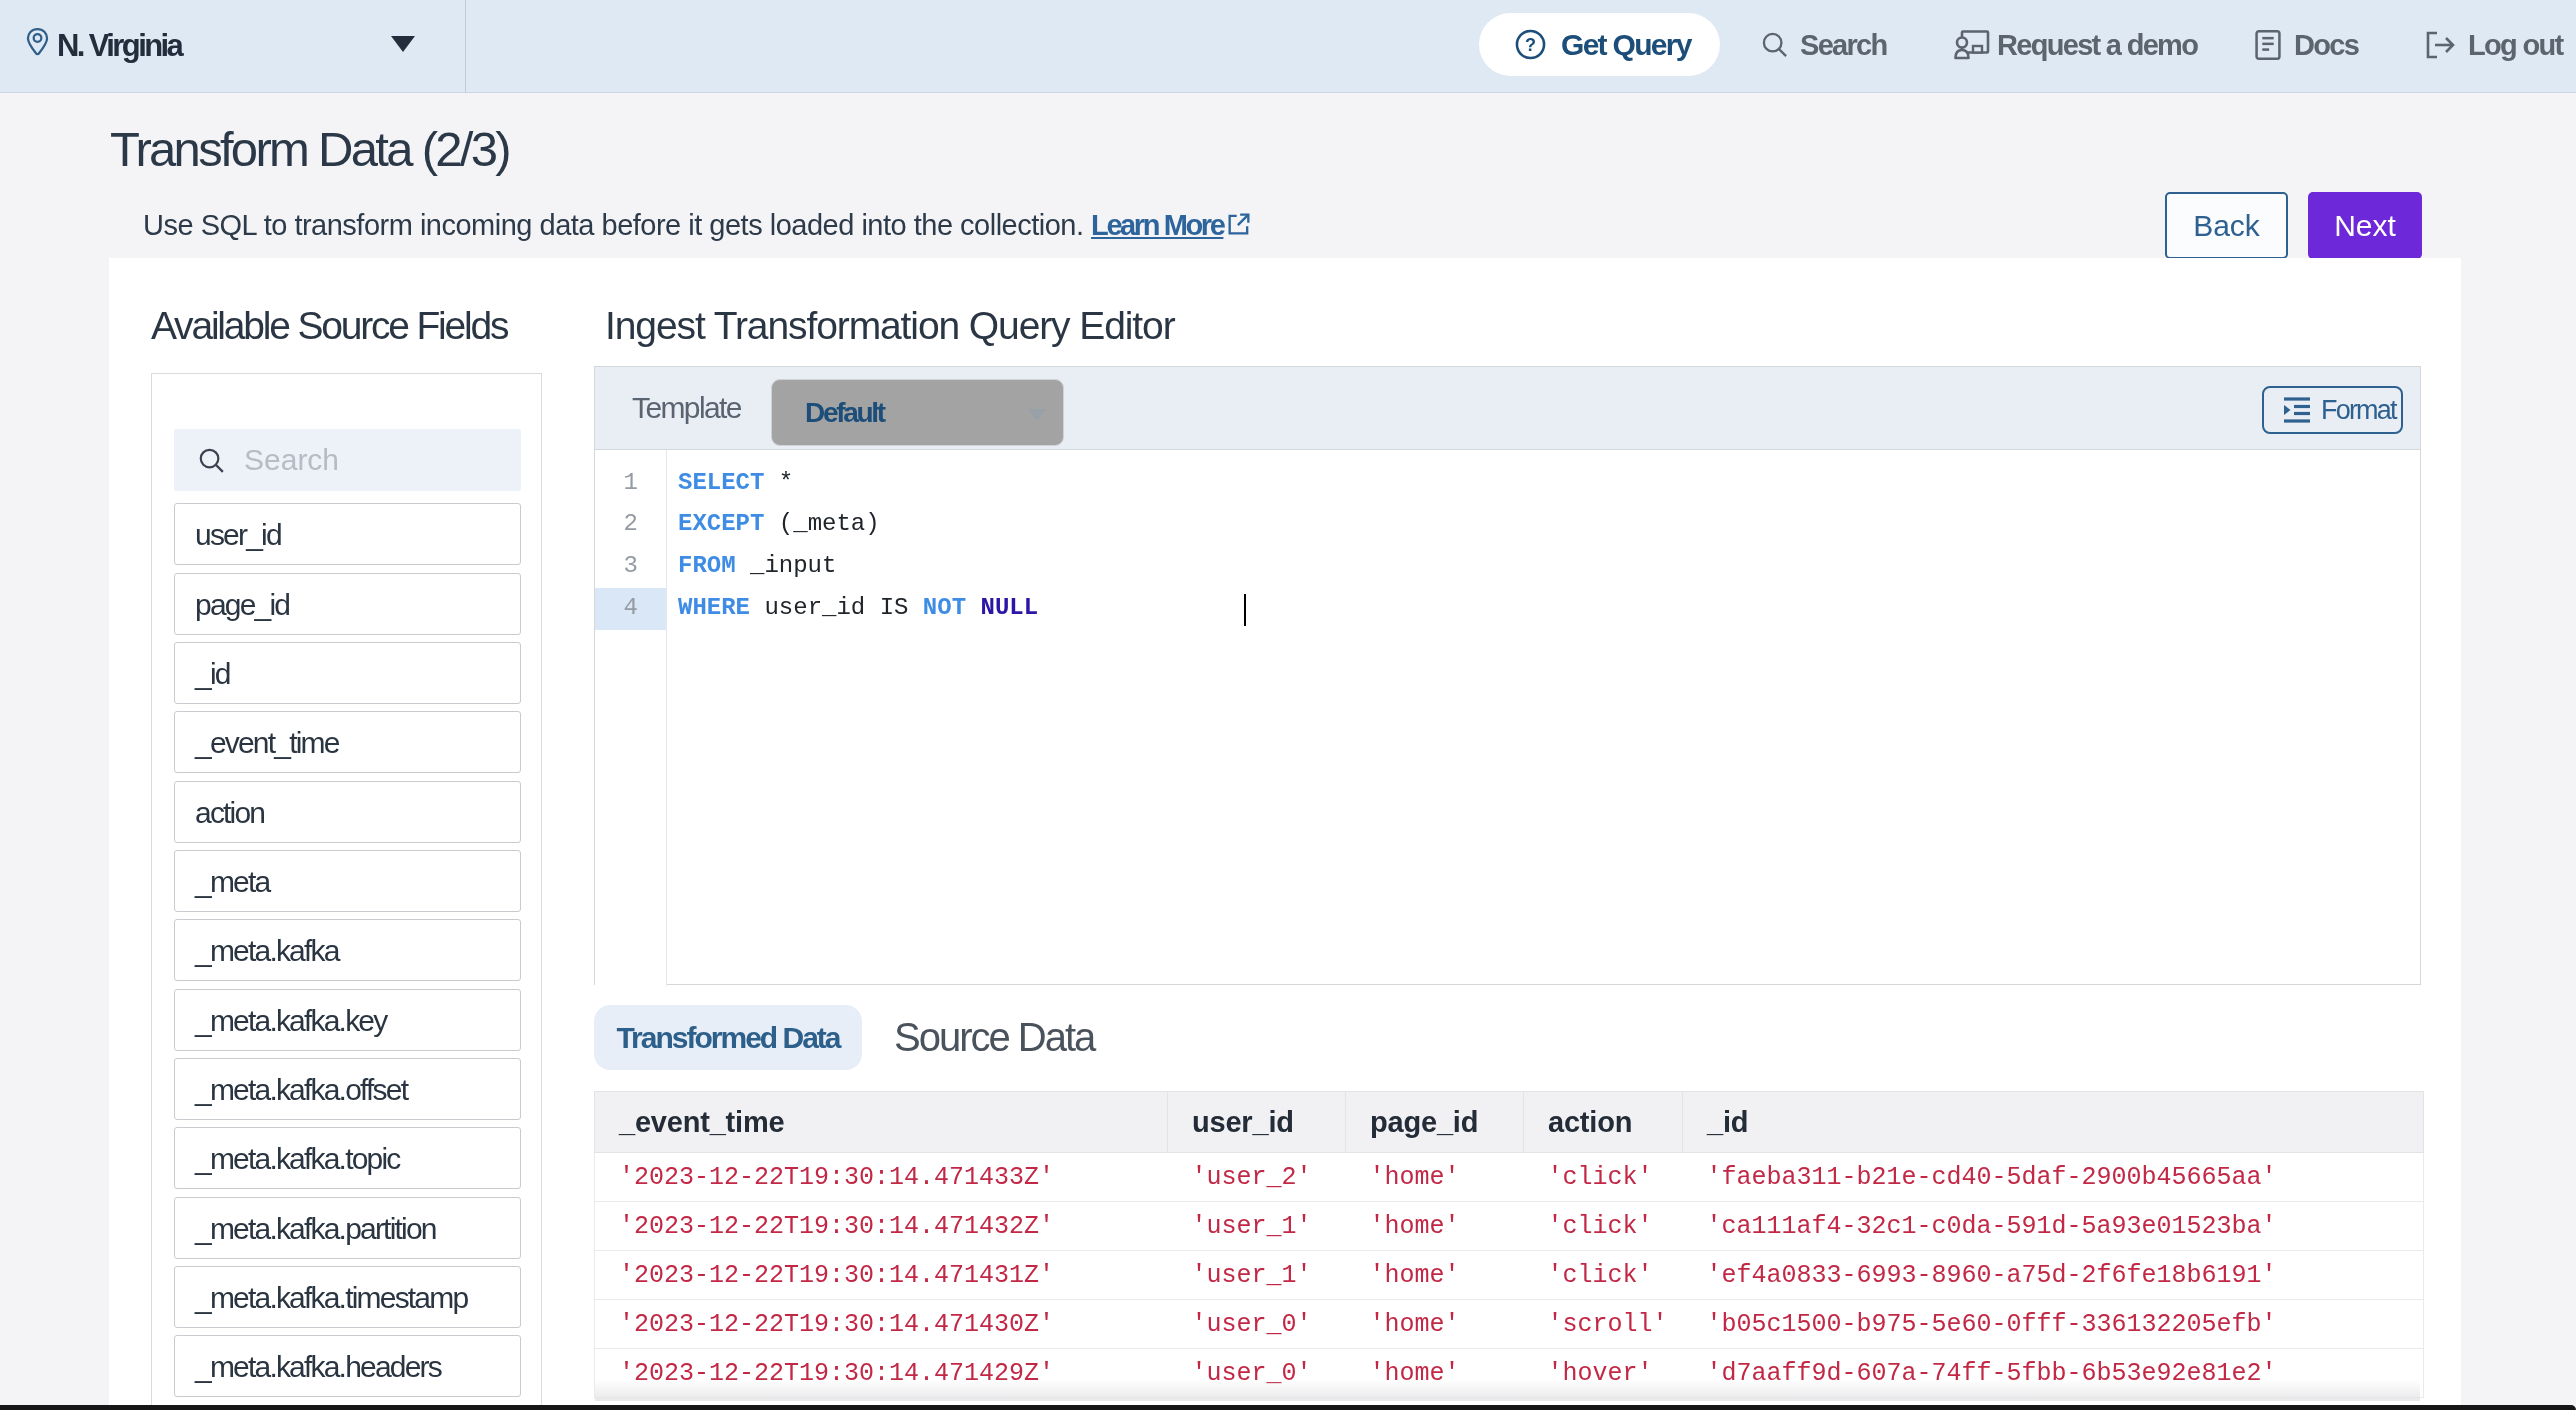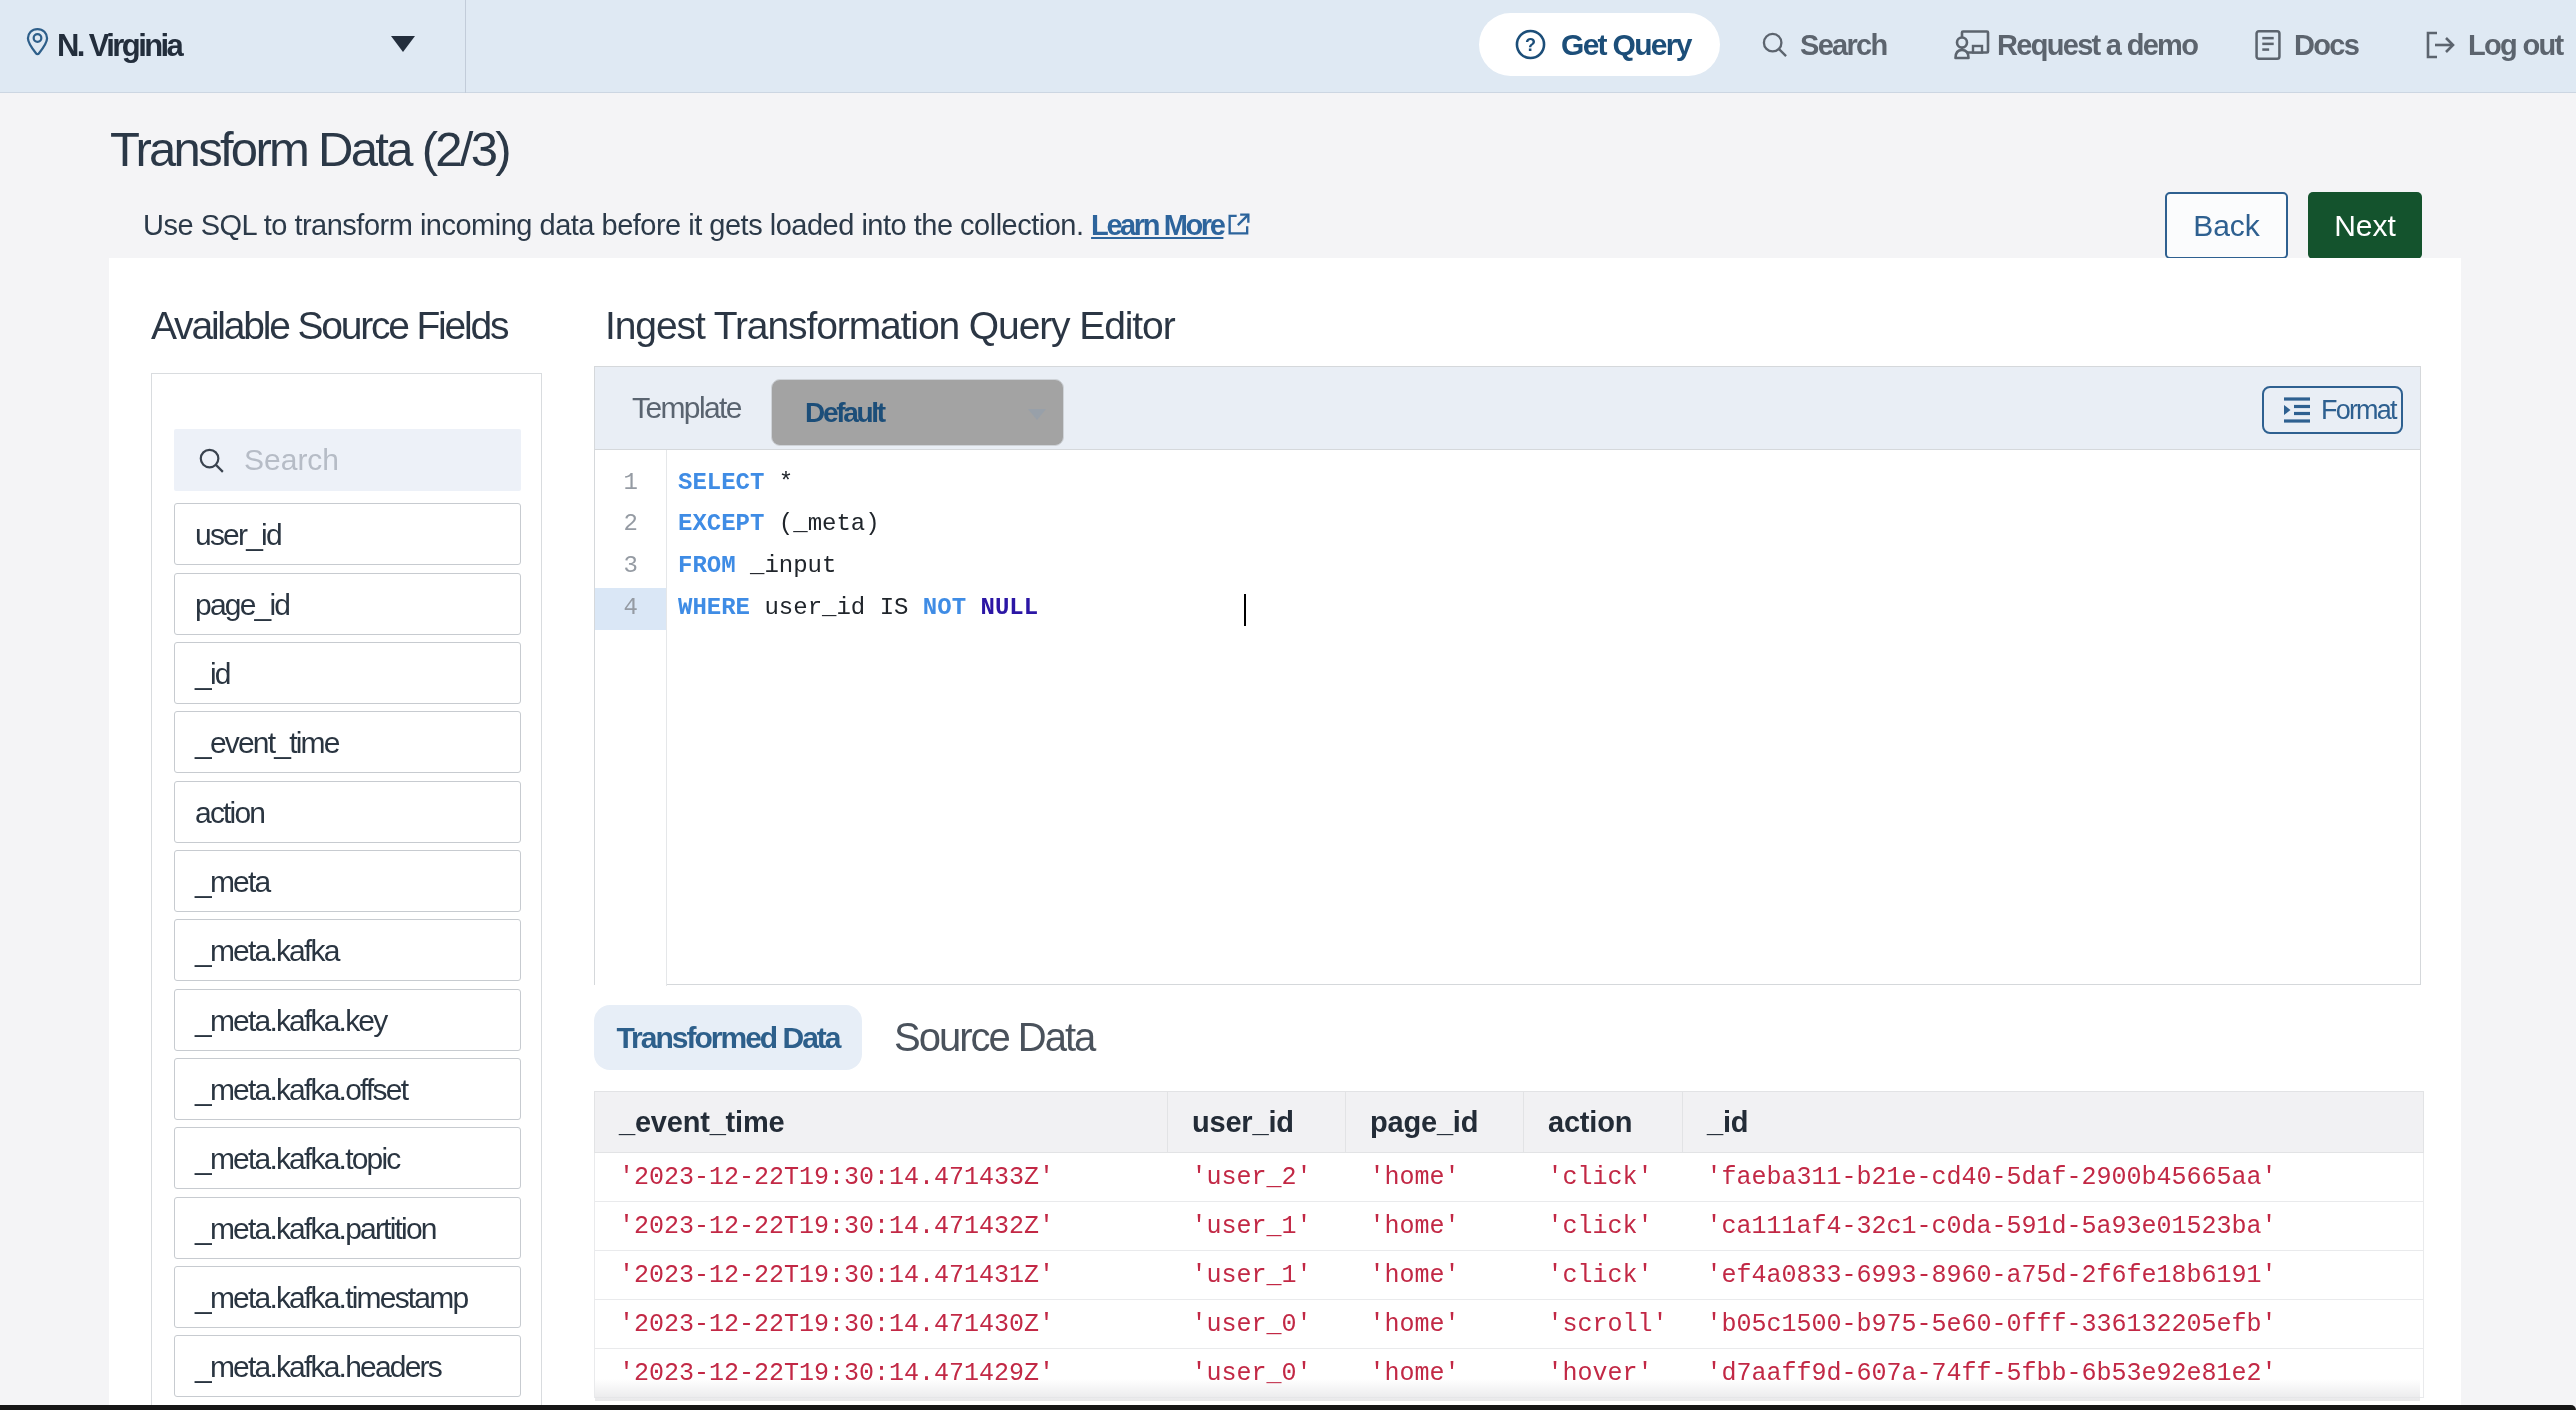--- a/index.html
+++ b/index.html
@@ -17,21 +17,21 @@
 #gethelp { position:absolute; left:1479px; top:13px; width:241px; height:63px; background:#fff; border-radius:32px; display:flex; align-items:center; }
 #gethelp .txt { color:#1c4e79; font-size:30px; font-weight:bold; margin-left:15px; letter-spacing:-1.7px; }
 
 
 #title { position:absolute; left:110px; top:121px; font-size:49px; color:#2b3847; letter-spacing:-2.7px; font-weight:400; }
 #subtitle { position:absolute; left:111px; top:209px; font-size:29px; color:#2c3a49; letter-spacing:-0.5px;margin-left:32px; }
 #subtitle a { color:#2d649c; font-weight:bold; text-decoration:underline; letter-spacing:-2.4px; }
 
 .btn { position:absolute; border-radius:5px; font-size:30px; display:flex; align-items:center; justify-content:center; }
 #backbtn { left:2165px; top:192px; width:123px; height:67px; border:2px solid #2e6090; color:#2e6090; background:#fbfcfd; }
-#nextbtn { left:2308px; top:192px; width:114px; height:67px; background:#14532d; color:#fff; }
+#nextbtn { left:2308px; top:192px; width:114px; height:67px; background:#6d28d9; color:#fff; }
 
 
 #panel { position:absolute; left:109px; top:258px; width:2352px; height:1152px; background:#fff; }
 
 h2.colhead { position:absolute; font-size:39px; font-weight:400; color:#2b3644; }
 
 
 #fieldbox { position:absolute; left:151px; top:373px; width:391px; height:1045px; border:1px solid #d9dcdf; background:#fff; }
 #searchbox { position:absolute; left:22px; top:55px; width:347px; height:62px; background:#edf1f8; border-radius:2px; }
 #searchbox .ph { position:absolute; left:70px; top:14px; font-size:30px; color:#b6bcc6; }

